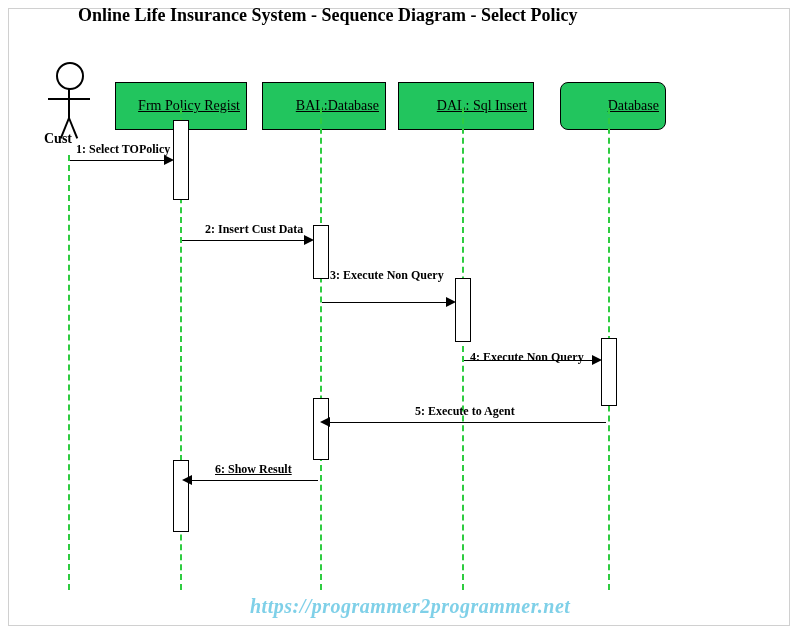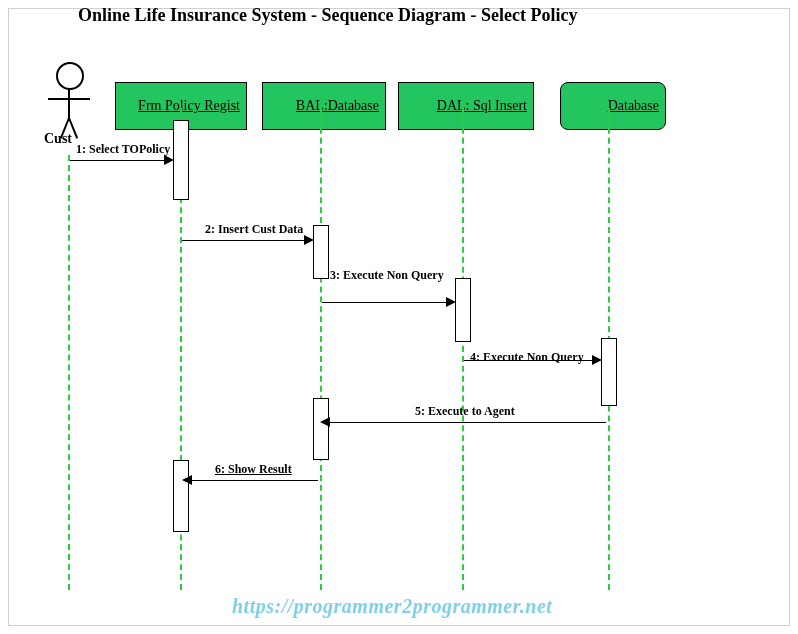--- a/index.html
+++ b/index.html
@@ -165,13 +165,13 @@
 <div class="msg-label" style="left:470px; top:342px;margin-top:8px;">4: Execute Non Query</div>
 
 <div class="arrow-line" style="left:328px; top:422px; width:278px;"></div>
 <div class="arrow-head-left" style="left:320px; top:417px;"></div>
 <div class="msg-label" style="left:415px; top:404px;">5: Execute to Agent</div>
 
 <div class="arrow-line" style="left:190px; top:480px; width:128px;"></div>
 <div class="arrow-head-left" style="left:182px; top:475px;"></div>
 <div class="msg-label" style="left:215px; top:462px;text-decoration:underline;">6: Show Result</div>
 
-<div class="watermark" style="left:232px; top:595px;">https://programmer2programmer.net</div>
+<div class="watermark" style="left:250px; top:595px;">https://programmer2programmer.net</div>
 
 </body></html>

